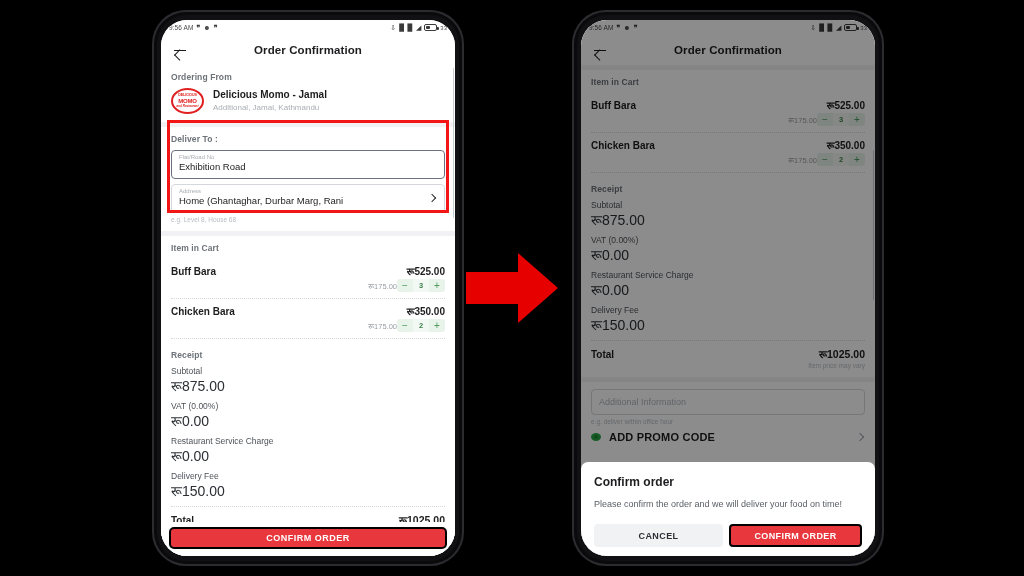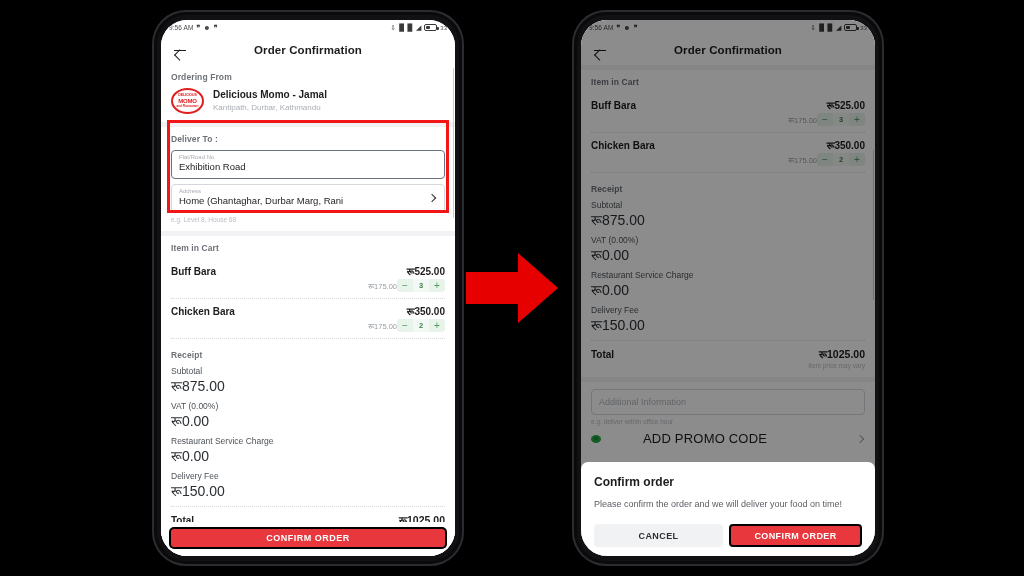--- a/index.html
+++ b/index.html
@@ -125,21 +125,21 @@
   .rcp-total-row{display:flex;justify-content:space-between;align-items:baseline;margin-top:6px;}
   .rcp-total-label{font-size:10px;font-weight:bold;color:#1d1d1f;}
   .rcp-total-val{font-size:10.5px;font-weight:bold;color:#1d1d1f;}
   .rcp-note{font-size:6.5px;color:#b9bdc3;text-align:right;margin-top:1px;}
 
   
   .addl-box{border:1px solid #d4d7dc;border-radius:4px;padding:7px;color:#b0b5bb;font-size:9px;}
   .promo-row{display:flex;align-items:center;gap:8px;padding:6px 0 2px;}
   .promo-ic{width:10px;height:8px;background:#27a745;border-radius:50%;flex:none;position:relative;}
   .promo-ic:after{content:"";position:absolute;left:2.5px;top:2px;width:4px;height:3.5px;background:#1c8a35;border-radius:50%;}
-  .promo-label{font-size:13px;font-weight:normal;color:#1d1d1f;letter-spacing:.2px;flex:1;margin-left:34px;}
+  .promo-label{font-size:11px;font-weight:bold;color:#1d1d1f;letter-spacing:.2px;flex:1;}
   .promo-chev{width:8px;height:8px;position:relative;}
   .promo-chev:after{content:"";position:absolute;left:0;top:1px;width:5px;height:5px;border-top:1.2px solid #9aa0a6;border-right:1.2px solid #9aa0a6;transform:rotate(45deg);}
 
   
   .cta-bar{position:absolute;left:0;right:0;bottom:0;background:#fff;padding:5px 8px 7px;}
   .cta-btn{
     background:#e8383d;color:#fff;border-radius:5px;height:22px;
     display:flex;align-items:center;justify-content:center;
     font-size:9px;font-weight:bold;letter-spacing:.5px;
     border:2px solid #000;cursor:pointer;
@@ -211,21 +211,21 @@
         <div class="sect">
           <div class="sect-title">Ordering From</div>
           <div class="vendor-row">
             <div class="vendor-logo">
               <span class="vl-top">DELICIOUS</span>
               <span class="vl-mid">MOMO</span>
               <span class="vl-bot">and Restaurant</span>
             </div>
             <div>
               <div class="vendor-name">Delicious Momo - Jamal</div>
-              <div class="vendor-addr">Kantipath, Durbar, Kathmandu</div>
+              <div class="vendor-addr">Additional, Jamal, Kathmandu</div>
             </div>
           </div>
         </div>
 
         <div class="sect-gap"></div>
 
         <div class="sect deliver-wrap">
           <div class="sect-title">Deliver To :</div>
           <div class="field focused">
             <div class="field-col">

